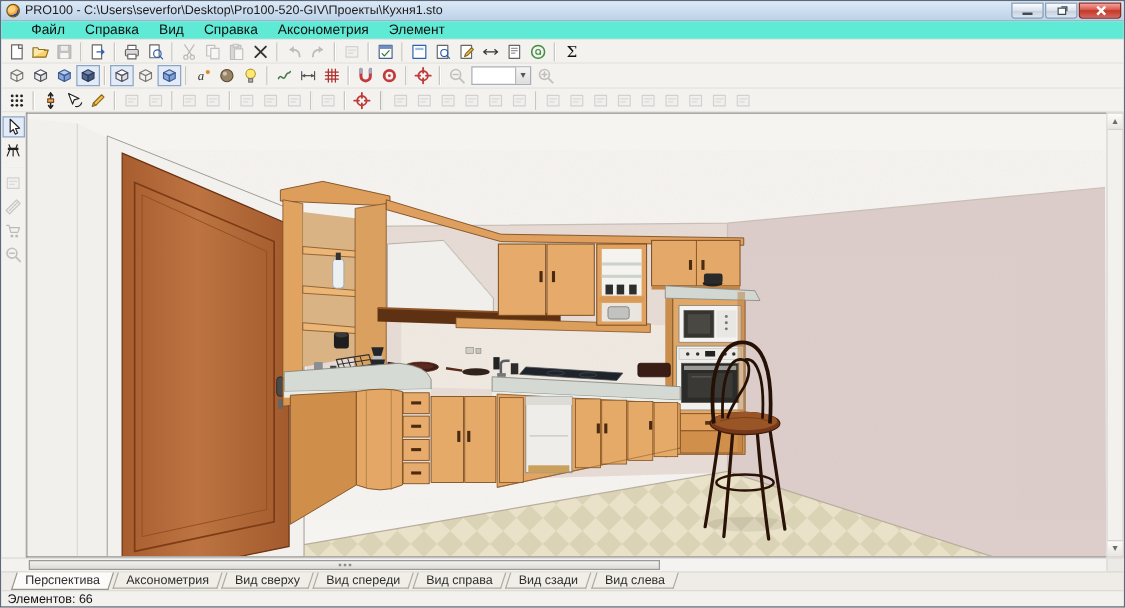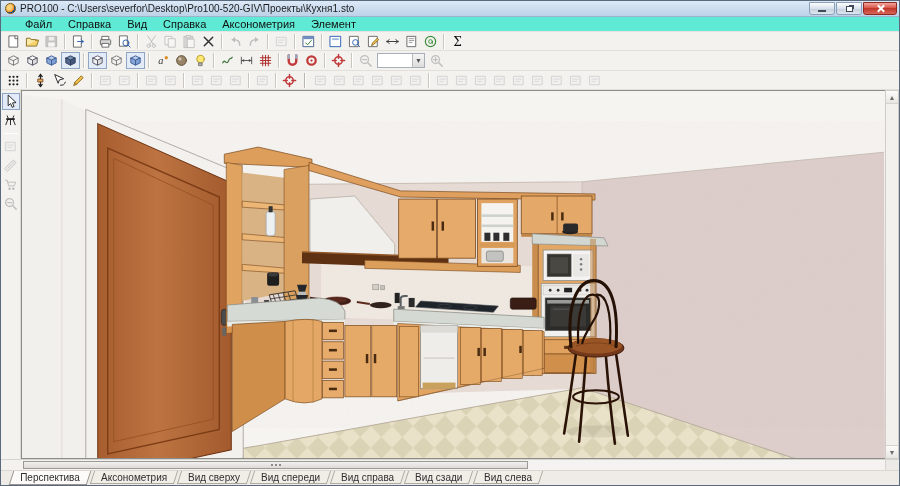--- a/index.html
+++ b/index.html
@@ -978,13 +978,16 @@
         <span>Вид справа</span>
       </div>
       <div class="vtab">
         <span>Вид сзади</span>
       </div>
       <div class="vtab">
         <span>Вид слева</span>
       </div>
     </div>
 
+  <div class="statusbar">
+    <span>Элементов: 66</span>
+  </div>
 </div>
 
 </body></html>

